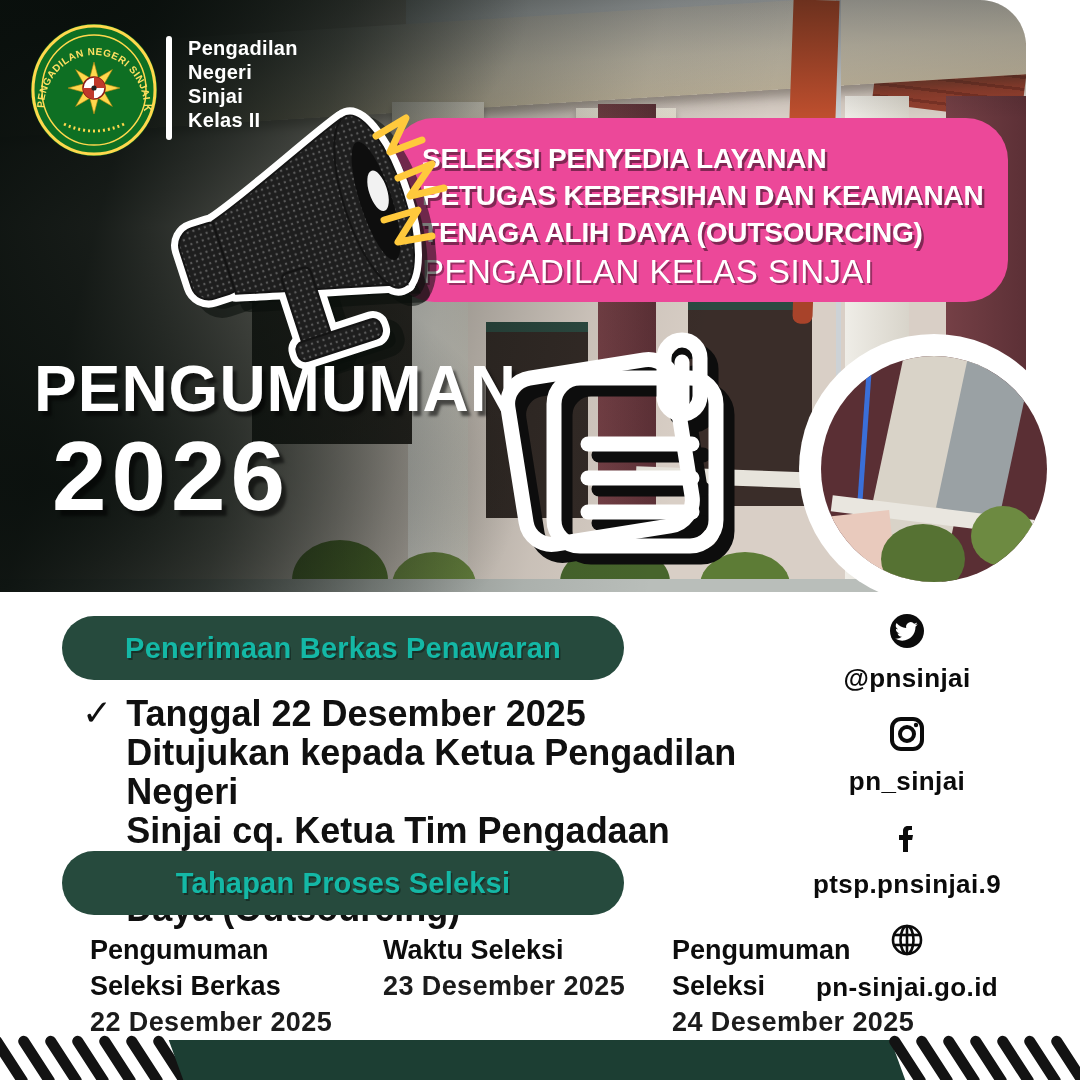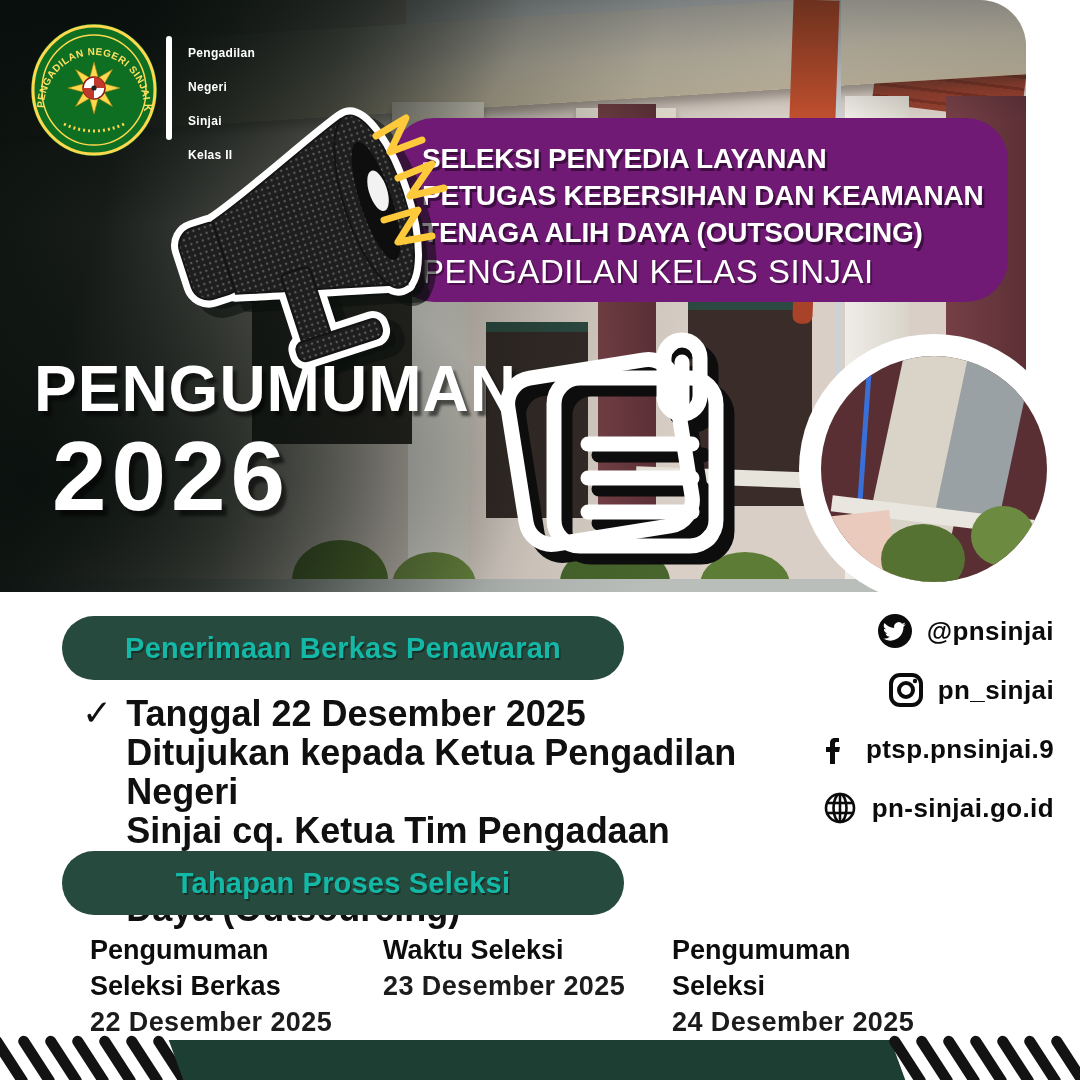--- a/index.html
+++ b/index.html
@@ -58,25 +58,25 @@
   .pc-panel{left:132px;top:-10px;width:64px;height:170px;background:#9aa1a4;transform:rotate(12deg);}
   .pc-rope{left:40px;top:10px;width:5px;height:170px;background:#3a6fd8;transform:rotate(4deg);}
   .pc-sill{left:10px;top:152px;width:210px;height:16px;background:#e9e6df;transform:rotate(7deg);}
   .pc-cap{left:-6px;top:158px;width:78px;height:70px;background:#e9cabd;transform:rotate(-6deg);}
   .pc-bush1{left:60px;top:168px;width:84px;height:70px;background:#567233;border-radius:50%;}
   .pc-bush2{left:150px;top:150px;width:64px;height:60px;background:#6d8a41;border-radius:50%;}
 
   
   .seal{left:28px;top:22px;}
   .divider{left:166px;top:36px;width:6px;height:104px;background:#fff;border-radius:3px;}
-  .org-name{left:188px;top:36px;color:#fff;font-size:12px;line-height:34px;font-weight:700;
+  .org-name{left:188px;top:36px;color:#fff;font-size:20px;line-height:24px;font-weight:700;
             white-space:pre-line;letter-spacing:.3px;}
 
   
-  .banner{left:392px;top:118px;width:616px;height:184px;background:#701a75;border-radius:42px;
+  .banner{left:392px;top:118px;width:616px;height:184px;background:#ec4899;border-radius:42px;
           box-sizing:border-box;padding:22px 26px 0 30px;}
   .banner .b-bold{color:#fff;font-size:28px;font-weight:800;line-height:37px;letter-spacing:-.2px;
           text-shadow:2.5px 2.5px 0 rgba(0,0,0,.45);white-space:nowrap;}
   .banner .b-light{color:#fff;font-size:33px;font-weight:400;line-height:42px;letter-spacing:.5px;
           text-shadow:2px 2px 0 rgba(0,0,0,.35);white-space:nowrap;}
 
   
   .hero-title{left:34px;top:352px;color:#fff;font-size:64px;font-weight:800;letter-spacing:1px;
               text-shadow:4px 5px 3px rgba(0,0,0,.55);}
   .hero-year{left:52px;top:420px;color:#fff;font-size:98px;font-weight:800;letter-spacing:5px;
@@ -94,21 +94,21 @@
   .body-lines .detail{white-space:pre-line;}
   .step{top:932px;}
   .step1{left:90px;width:275px;}
   .step2{left:383px;width:290px;}
   .step3{left:672px;width:300px;}
   .step-title{font-size:27px;font-weight:800;line-height:36px;color:#0d0d0d;white-space:pre-line;}
   .step-date{font-size:27px;font-weight:700;line-height:36px;color:#1c1c1c;letter-spacing:.4px;}
 
   
   .socials{left:760px;top:612px;width:310px;display:flex;flex-direction:column;gap:21px;}
-  .social-row{display:flex;align-items:center;justify-content:flex-end;gap:13px;padding-right:16px;}
+  .social-row{display:flex;align-items:center;justify-content:flex-end;gap:13px;padding-right:16px;flex-direction:column;}
   .social-label{font-size:26px;font-weight:800;color:#0b0b0b;letter-spacing:.4px;}
   .social-icon{width:38px;height:38px;display:flex;align-items:center;justify-content:center;}
 
   
   .footer-band{left:0;top:1038px;width:1080px;height:42px;}
   .stripes{position:absolute;top:-6px;display:flex;gap:16px;}
   .stripes-left{left:4px;}
   .stripes-right{left:902px;}
   .stripe{width:11px;height:58px;background:#131313;border-radius:6px;transform:rotate(-33deg);}
   .green-band{position:absolute;left:176px;top:2px;width:722px;height:40px;background:#1C3E33;

